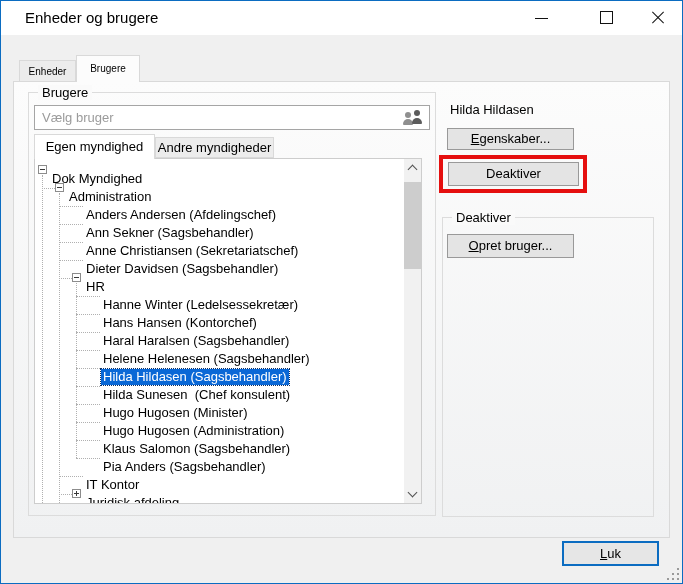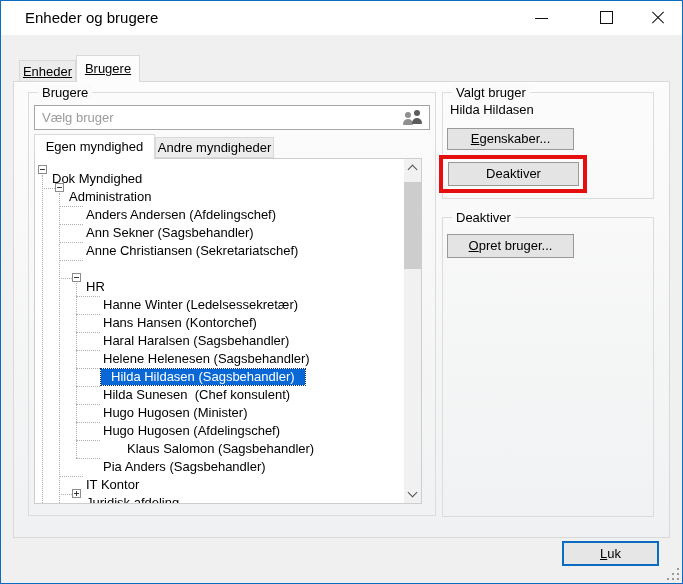--- a/index.html
+++ b/index.html
@@ -13,21 +13,21 @@
   
   .titlebar{position:absolute;left:0;top:0;width:100%;height:34px;background:#fff;}
   .title{position:absolute;left:24px;top:0;line-height:33px;font-size:15px;color:#000;}
   .cap-btn{position:absolute;top:0;width:46px;height:33px;}
   .cap-min{left:517px}.cap-max{left:583px}.cap-close{left:634px}
   .glyph-min{position:absolute;left:17px;top:17px;width:13px;height:1px;background:#111;}
   .glyph-max{position:absolute;left:16px;top:10px;width:13px;height:13px;border:1px solid #111;}
   .glyph-x1,.glyph-x2{position:absolute;left:15px;top:16px;width:16px;height:1px;background:#111;}
   .glyph-x1{transform:rotate(45deg)}.glyph-x2{transform:rotate(-45deg)}
   
-  .tab{position:absolute;font-size:13px;text-align:center;border:1px solid #d9d9d9;text-decoration:underline;}
+  .tab{position:absolute;font-size:10px;text-align:center;border:1px solid #d9d9d9;}
   .tab-inactive{left:18px;top:59px;width:57px;height:22px;line-height:21px;background:#ececec;}
   .tab-active{left:75px;top:54px;width:64px;height:27px;line-height:26px;background:#fcfcfc;border-bottom:none;z-index:3;}
   
   .page{position:absolute;left:12px;top:80px;width:657px;height:457px;
         background:linear-gradient(180deg,#fcfcfc,#f0f1f2);border:1px solid #d9d9d9;z-index:1;}
   
   .group{position:absolute;border:1px solid #dcdcdc;z-index:2;}
   .group-label{position:absolute;top:-8px;left:9px;background:#fafafa;padding:0 4px;font-size:13px;color:#000;}
   .g-brugere{left:27px;top:91px;width:408px;height:424px;}
   .g-valgt{left:441px;top:91px;width:212px;height:107px;}
@@ -44,21 +44,21 @@
   .p-body2{position:absolute;left:9px;top:8px;width:10px;height:6px;border-radius:5px 5px 1px 1px;background:#5c5c5c;}
   
   .subtab{position:absolute;font-size:13px;text-align:center;border:1px solid #d9d9d9;z-index:4;}
   .subtab-active{left:33px;top:133px;width:121px;height:25px;line-height:24px;background:#fff;border-bottom:none;}
   .subtab-inactive{left:154px;top:136px;width:119px;height:21px;line-height:20px;background:#ececec;}
   
   .tree{position:absolute;left:33px;top:157px;width:388px;height:346px;background:#fff;
         border:1px solid #cdcdcd;overflow:hidden;z-index:3;}
   .trow{position:absolute;left:0;width:369px;height:18px;font-size:13px;color:#000;white-space:pre;}
   .lbl{position:absolute;top:10px;line-height:16px;white-space:pre;}
-  .sel .lbl{background:var(--sel);color:#fff;outline:1px dotted #0c2f66;padding:0 10px;margin-left:-2px;text-align:right;}
+  .sel .lbl{background:var(--sel);color:#fff;outline:1px dotted #0c2f66;padding:0 2px;margin-left:-2px;text-align:right;}
   .exp{position:absolute;top:4px;width:9px;height:9px;background:#fff;border:1px solid #8c8c8c;}
   .exp .h{position:absolute;left:1px;top:3px;width:5px;height:1px;background:#3a3a3a;}
   .exp .v{position:absolute;left:3px;top:1px;width:1px;height:5px;background:#3a3a3a;}
   .hdash{position:absolute;top:9px;height:1px;border-top:1px dotted #b0b0b0;}
   .vline{position:absolute;width:1px;border-left:1px dotted #b0b0b0;}
   
   .sbar{position:absolute;right:0;top:0;width:17px;height:344px;background:#f1f1f1;}
   .sarrow{position:absolute;left:0;width:17px;height:17px;}
   .chev{position:absolute;left:5px;width:7px;height:7px;border-left:1.6px solid #505050;border-top:1.6px solid #505050;}
   .chev-up{top:7px;transform:rotate(45deg);}
@@ -130,39 +130,36 @@
       <div class="sthumb"></div>
       <div class="sarrow" style="top:327px">
         <i class="chev chev-dn"></i>
       </div>
     </div>
   <div class="trow" style="top: 2px;"><span class="exp" style="left: 3px;"><i class="h"></i></span><span class="lbl" style="left: 17px;">Dok Myndighed</span></div>
       <div class="trow" style="top: 20px;"><span class="hdash" style="left: 7px; width: 13px;"></span><span class="exp" style="left: 20px;"><i class="h"></i></span><span class="lbl" style="left: 34px;">Administration</span></div>
       <div class="trow" style="top: 38px;"><span class="hdash" style="left: 24px; width: 24px;"></span><span class="lbl" style="left: 51px;">Anders Andersen (Afdelingschef)</span></div>
       <div class="trow" style="top: 56px;"><span class="hdash" style="left: 24px; width: 24px;"></span><span class="lbl" style="left: 51px;">Ann Sekner (Sagsbehandler)</span></div>
       <div class="trow" style="top: 74px; text-align: right;"><span class="hdash" style="left: 24px; width: 24px;"></span><span class="lbl" style="left: 51px;">Anne Christiansen (Sekretariatschef)</span></div>
-      <div class="trow" style="top: 92px;"><span class="hdash" style="left: 24px; width: 24px;"></span></div>
+      <div class="trow" style="top: 92px;"><span class="hdash" style="left: 24px; width: 24px;"></span><span class="lbl" style="left: 51px;">Dieter Davidsen (Sagsbehandler)</span></div>
       <div class="trow" style="top: 110px;"><span class="hdash" style="left: 24px; width: 13px;"></span><span class="exp" style="left: 37px;"><i class="h"></i></span><span class="lbl" style="left: 51px;">HR</span></div>
       <div class="trow" style="top: 128px;"><span class="hdash" style="left: 41px; width: 24px;"></span><span class="lbl" style="left: 68px;">Hanne Winter (Ledelsessekretær)</span></div>
       <div class="trow" style="top: 146px;"><span class="hdash" style="left: 41px; width: 24px;"></span><span class="lbl" style="left: 68px;">Hans Hansen (Kontorchef)</span></div>
       <div class="trow" style="top: 164px;"><span class="hdash" style="left: 41px; width: 24px;"></span><span class="lbl" style="left: 68px;">Haral Haralsen (Sagsbehandler)</span></div>
       <div class="trow" style="top: 182px;"><span class="hdash" style="left: 41px; width: 24px;"></span><span class="lbl" style="left: 68px;">Helene Helenesen (Sagsbehandler)</span></div>
       <div class="trow sel" style="top: 200px;"><span class="hdash" style="left: 41px; width: 24px;"></span><span class="lbl" style="left: 68px;">Hilda Hildasen (Sagsbehandler)</span></div>
       <div class="trow" style="top: 218px;"><span class="hdash" style="left: 41px; width: 24px;"></span><span class="lbl" style="left: 68px;">Hilda Sunesen  (Chef konsulent)</span></div>
       <div class="trow" style="top: 236px;"><span class="hdash" style="left: 41px; width: 24px;"></span><span class="lbl" style="left: 68px;">Hugo Hugosen (Minister)</span></div>
-      <div class="trow" style="top: 254px;"><span class="hdash" style="left: 41px; width: 24px;"></span><span class="lbl" style="left: 68px;">Hugo Hugosen (Afdelingschef)</span></div>
-      <div class="trow" style="top: 272px;"><span class="hdash" style="left: 41px; width: 24px;"></span><span class="lbl" style="left: 68px; margin-left: 24px;">Klaus Salomon (Sagsbehandler)</span></div>
+      <div class="trow" style="top: 254px;"><span class="hdash" style="left: 41px; width: 24px;"></span><span class="lbl" style="left: 68px;">Hugo Hugosen (Administration)</span></div>
+      <div class="trow" style="top: 272px;"><span class="hdash" style="left: 41px; width: 24px;"></span><span class="lbl" style="left: 68px;">Klaus Salomon (Sagsbehandler)</span></div>
       <div class="trow" style="top: 290px;"><span class="hdash" style="left: 41px; width: 24px;"></span><span class="lbl" style="left: 68px;">Pia Anders (Sagsbehandler)</span></div>
       <div class="trow" style="top: 308px;"><span class="hdash" style="left: 24px; width: 24px;"></span><span class="lbl" style="left: 51px; text-align: center;">IT Kontor</span></div>
       <div class="trow" style="top: 326px; text-align: center;"><span class="hdash" style="left: 24px; width: 13px;"></span><span class="exp" style="left: 37px;"><i class="h"></i><i class="v"></i></span><span class="lbl" style="left: 51px;">Juridisk afdeling</span></div>
     </div>
 
-  <div class="group g-valgt">
-    <span class="group-label">Valgt bruger</span>
-  </div>
   <span class="username">Hilda Hildasen</span>
 
   <button class="btn b-egenskaber"><span class="mn">E</span><span>genskaber...</span></button>
 
   <div class="annotation"></div>
   <button class="btn b-deaktiver"><span>Deaktiver</span></button>
 
   <div class="group g-opret">
     <span class="group-label">Deaktiver</span>
   </div>

